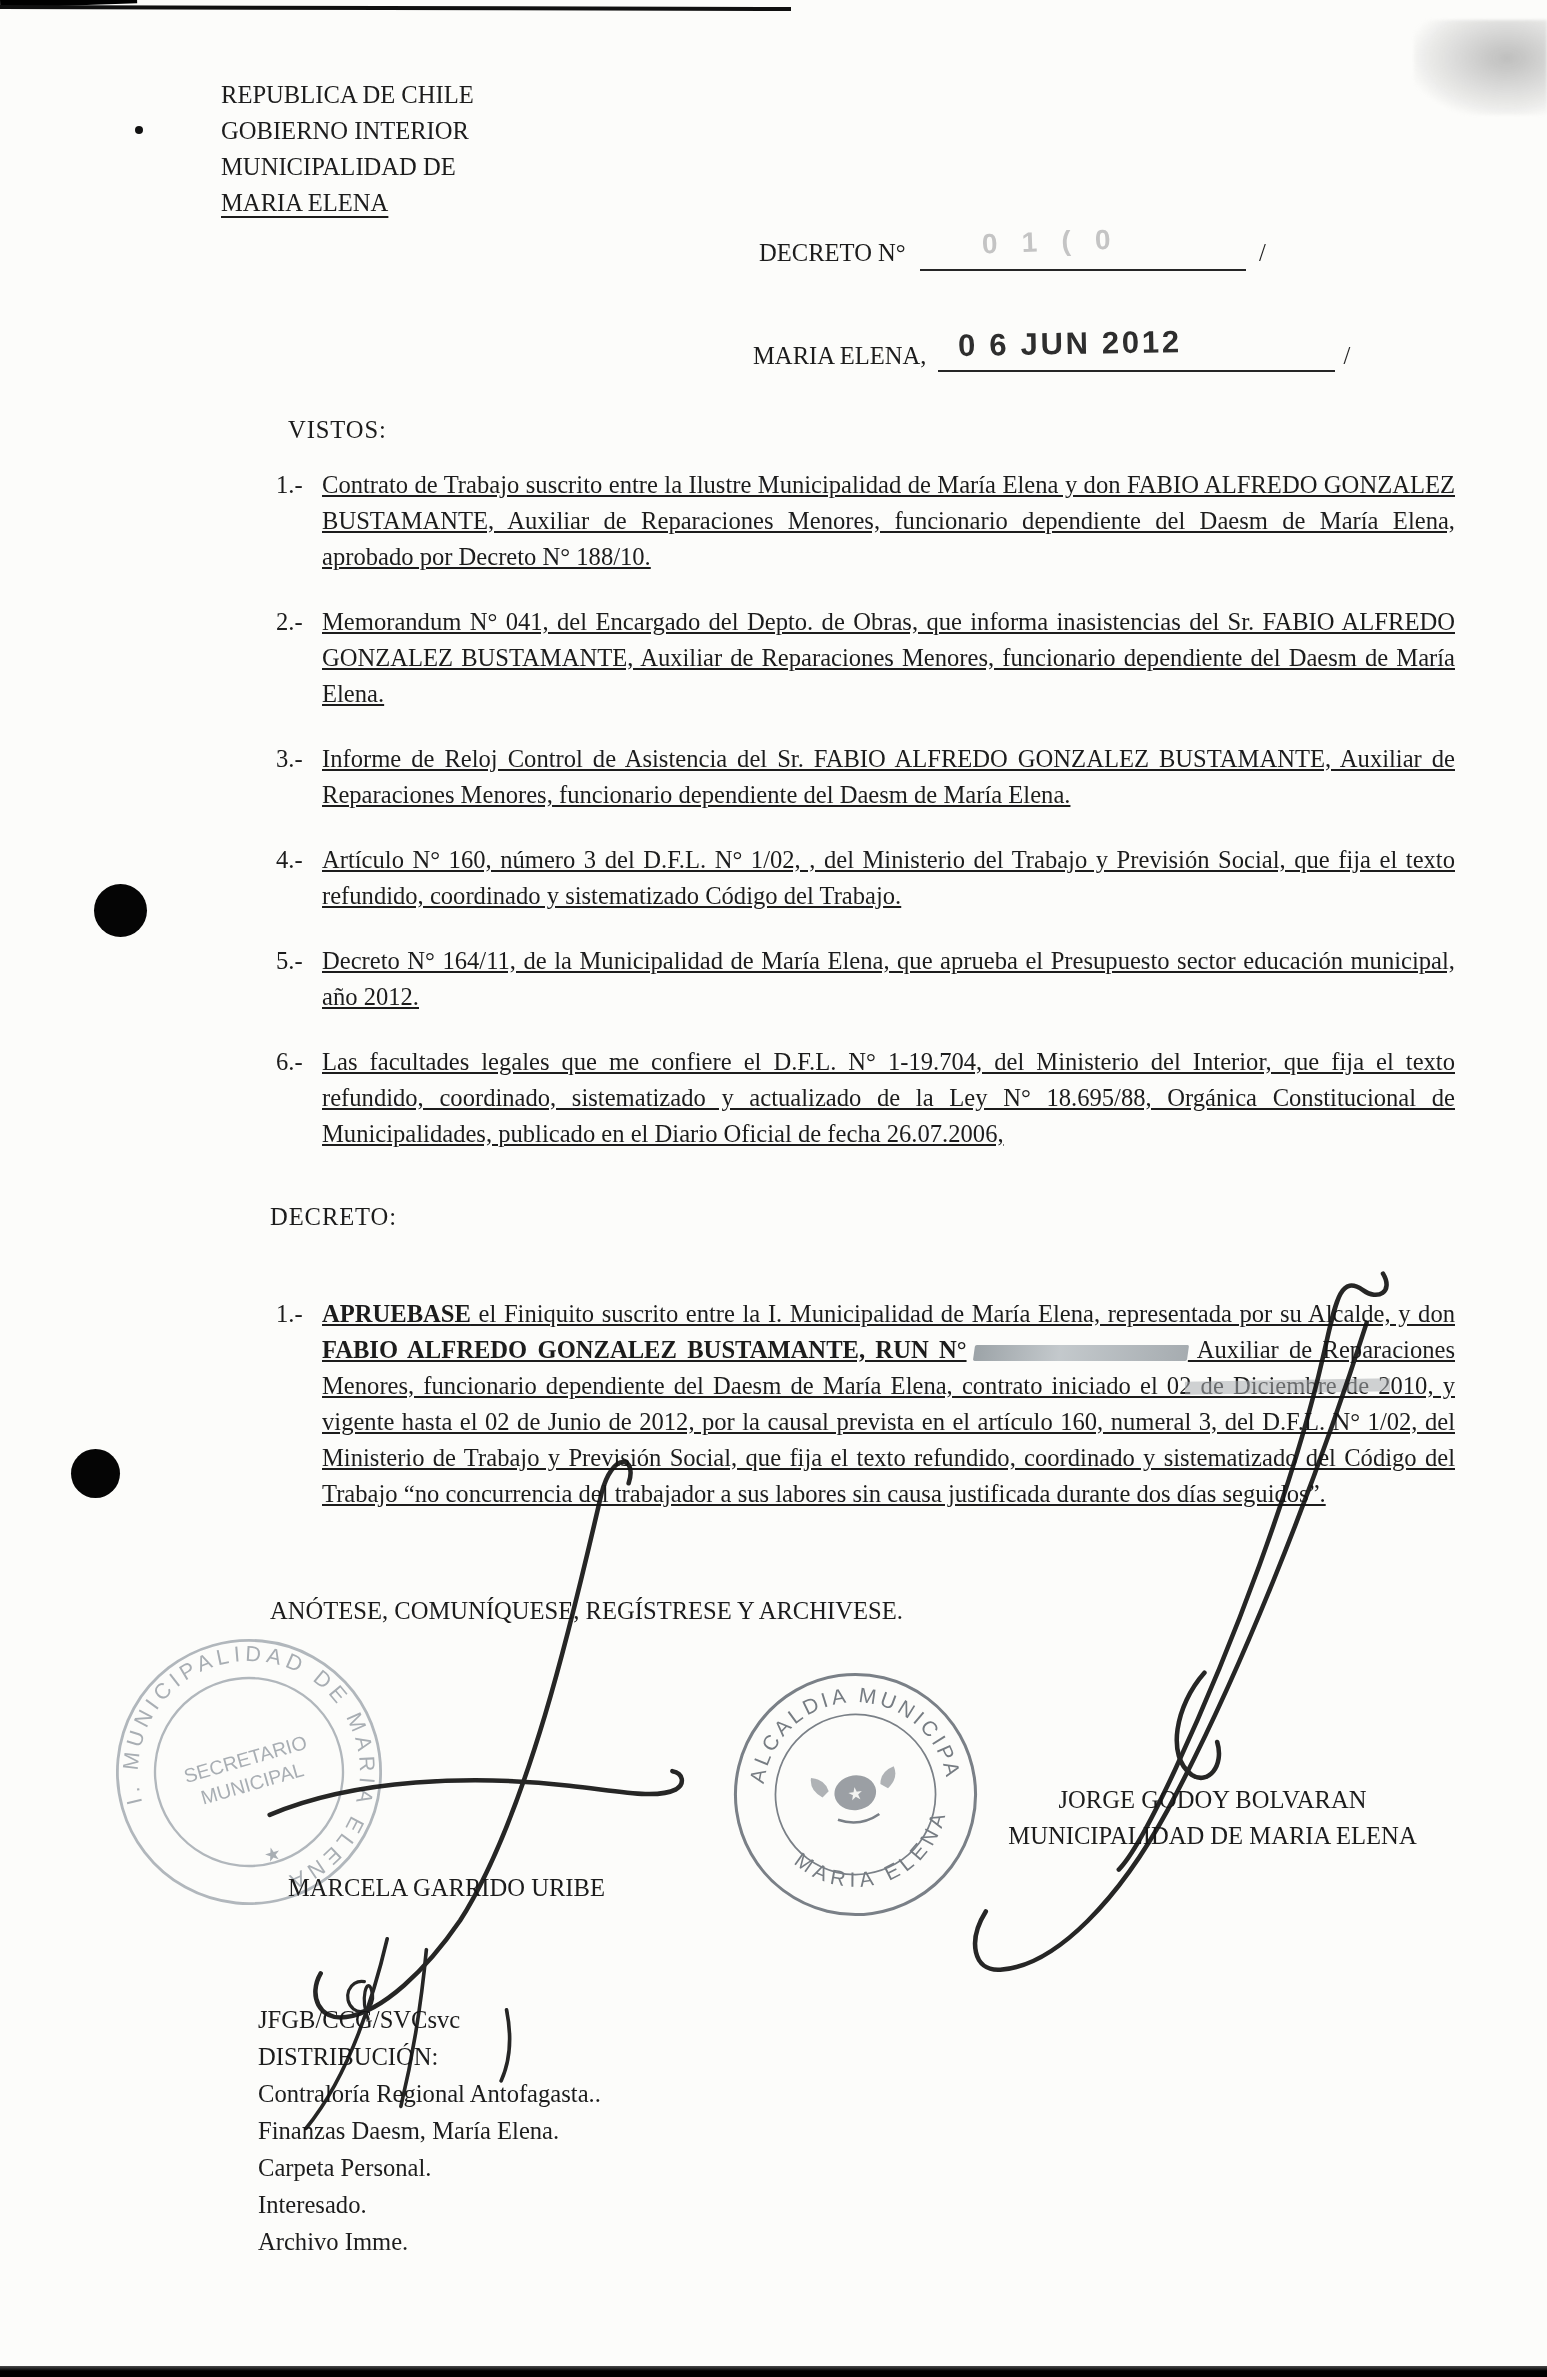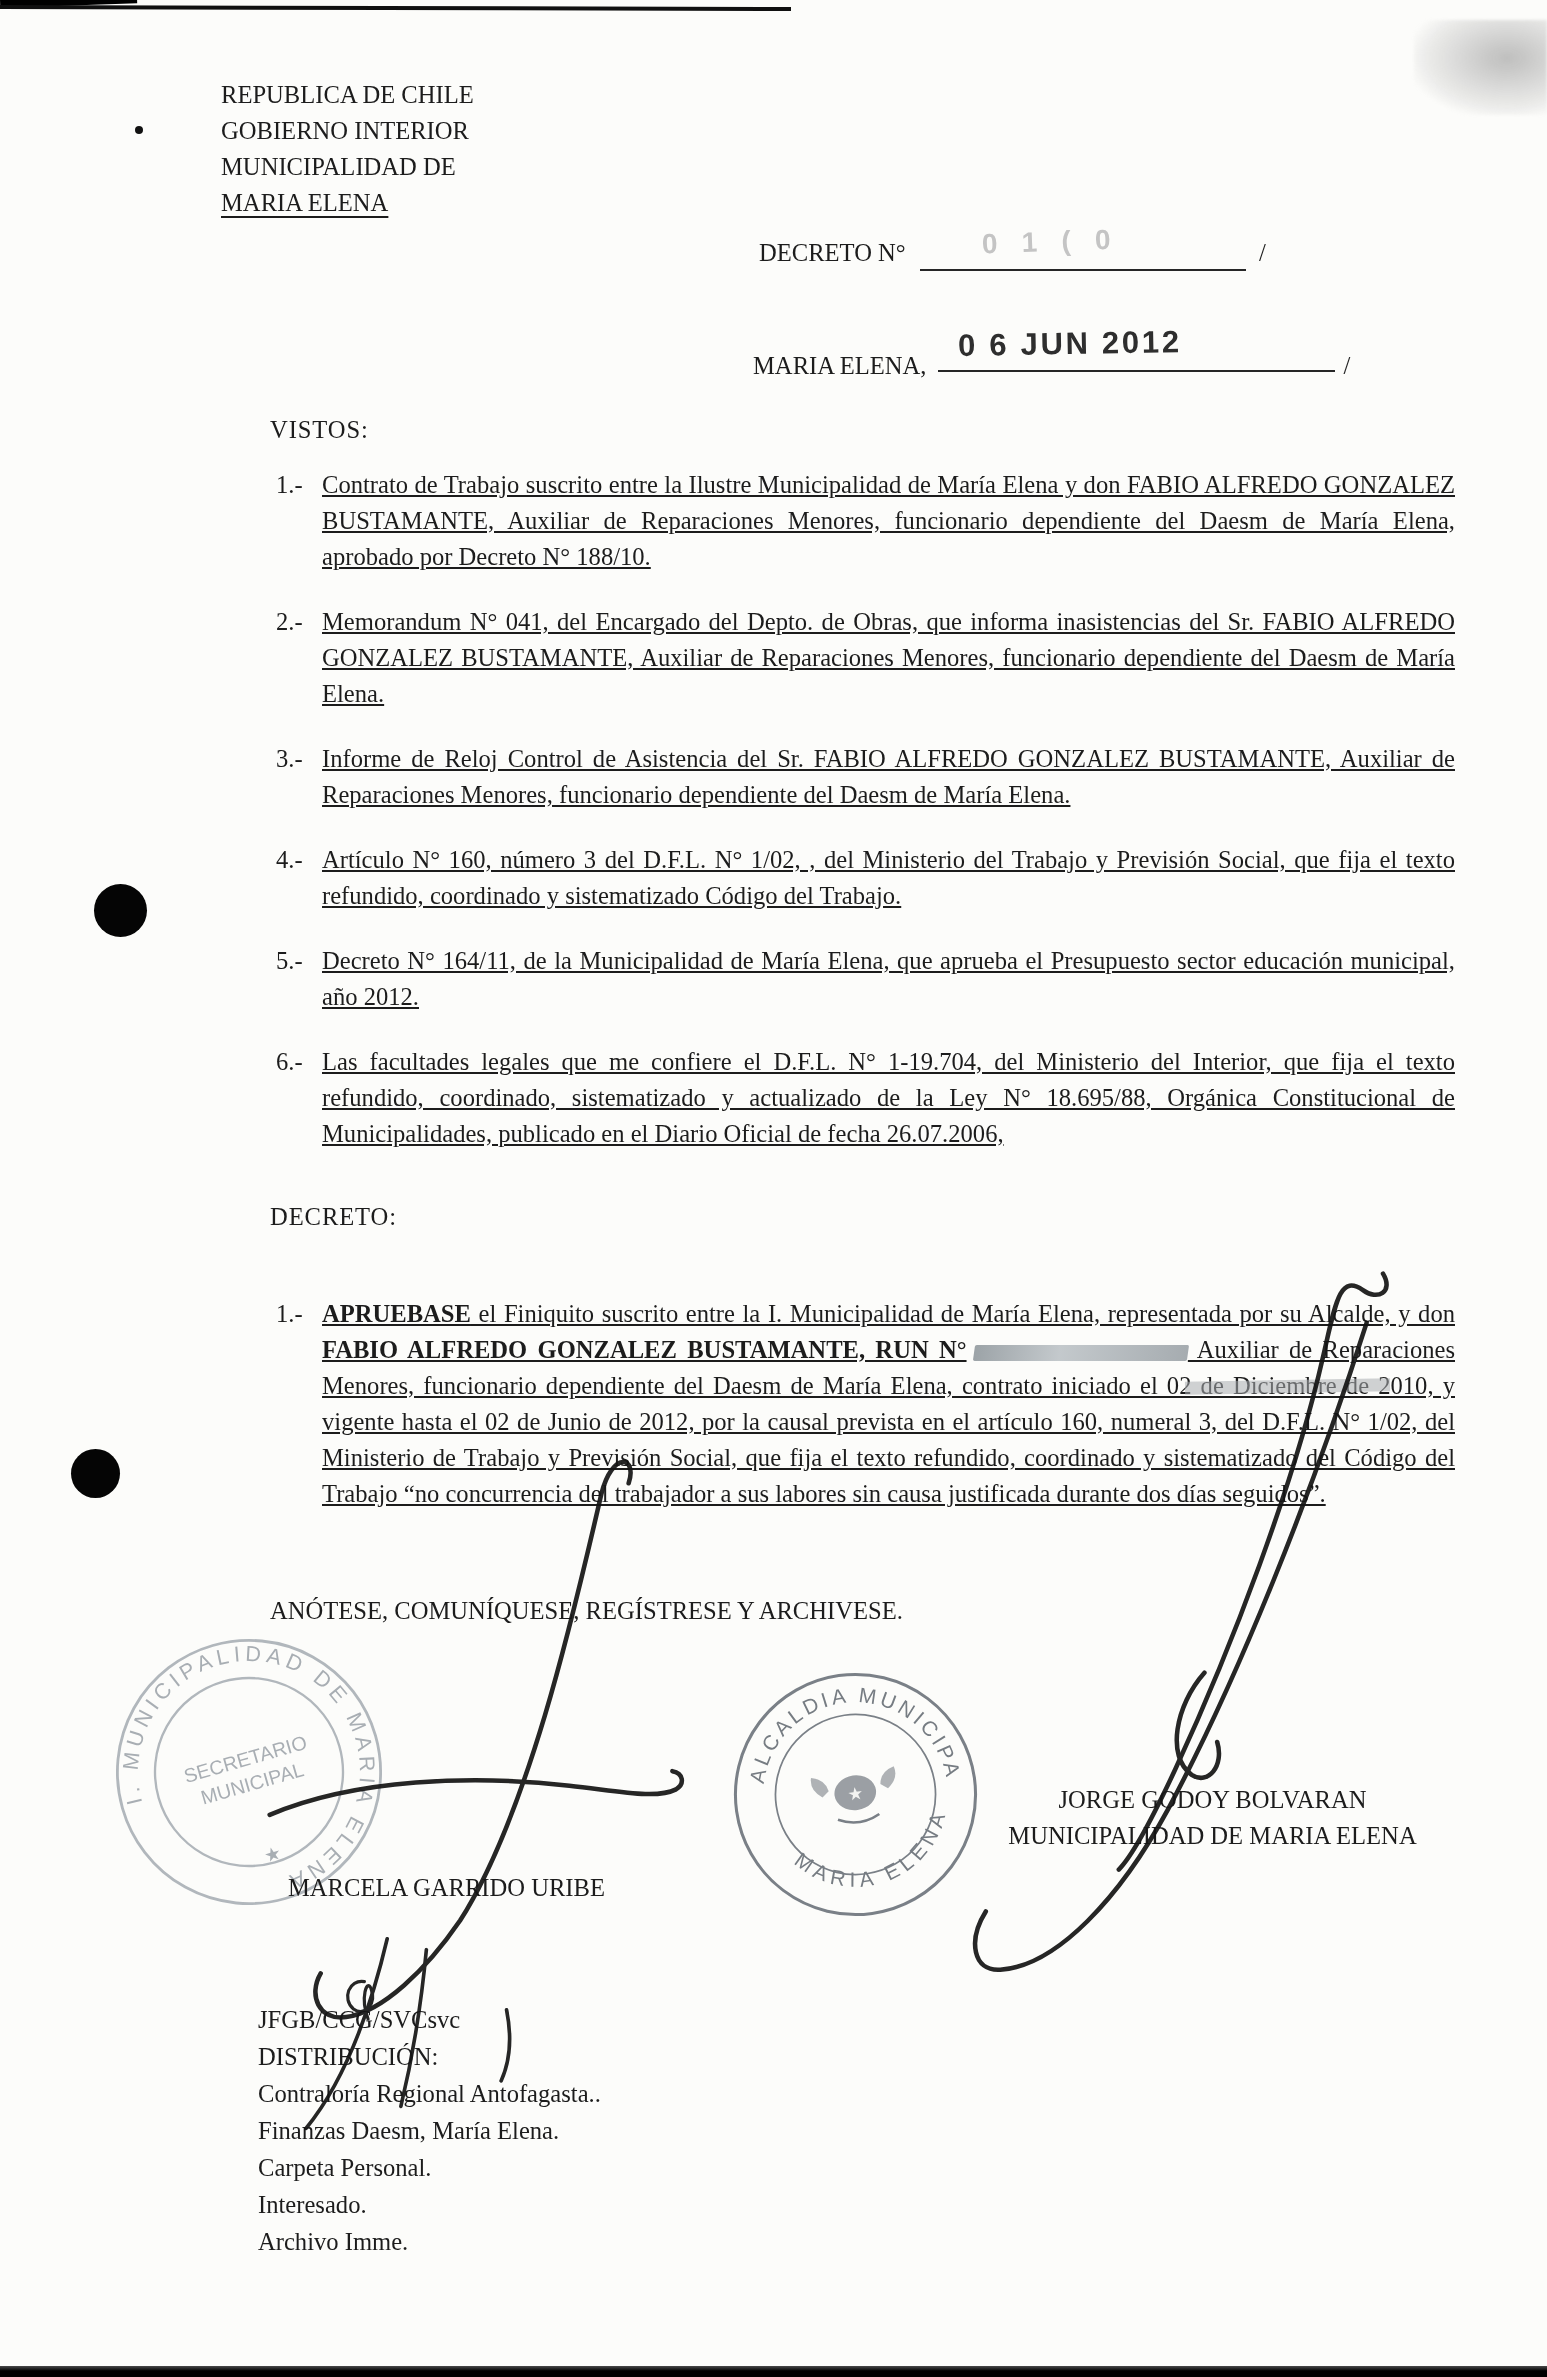--- a/index.html
+++ b/index.html
@@ -28,27 +28,27 @@
   .u { text-decoration:underline; text-underline-offset:4.6px; }
 
   
   .decree-line { position:absolute; left:759px; top:233px; white-space:nowrap; }
   .blank { display:inline-block; border-bottom:2.3px solid #262626; vertical-align:bottom; position:relative; }
   .decree-blank { width:326px; height:36px; margin:0 12.8px 0 14.6px; }
   .decree-stamp { position:absolute; left:62px; top:-9px; color:#c4c4c4;
                   font-family:"Liberation Sans", sans-serif; font-weight:bold; font-size:28px;
                   letter-spacing:8.2px; transform:rotate(-2deg); white-space:nowrap; }
   .date-line { position:absolute; left:753px; top:328px; white-space:nowrap; }
-  .date-blank { width:397px; height:42px; margin:0 9px 12px 11px;text-decoration:underline; }
+  .date-blank { width:397px; height:42px; margin:0 9px 2px 11px;text-decoration:underline; }
   .date-stamp { position:absolute; left:20px; top:-1.8px; font-family:"Liberation Sans", sans-serif;
                 font-weight:700; font-size:31px; letter-spacing:2.7px; color:#2e2e2e;
                 transform:rotate(-1deg); white-space:nowrap; }
 
   
-  .vistos-heading  { position:absolute; left:270px; top:412px; letter-spacing:0.9px; }
+  .vistos-heading  { position:absolute; left:288px; top:412px; letter-spacing:0.9px; }
   .vistos-list     { position:absolute; left:276px; top:467px; width:1179px; }
   .decreto-heading { position:absolute; left:270px; top:1199px; letter-spacing:0.9px; }
   .decreto-list    { position:absolute; left:276px; top:1296px; width:1179px; }
   .item { display:flex; margin-bottom:29px; }
   .item .num  { flex:0 0 46px; width:46px; }
   .item .text { flex:1; text-align:justify;text-decoration:underline; }
   .item .text b { font-weight:bold; }
   .redaction { display:inline-block; width:214px; height:15.5px; border-radius:1.8px; margin-left:7.3px;
                background:linear-gradient(90deg,#8f979c,#bcc2c6 40%,#9aa1a6);
                vertical-align:middle; transform:skewX(-8deg); opacity:.88; }

